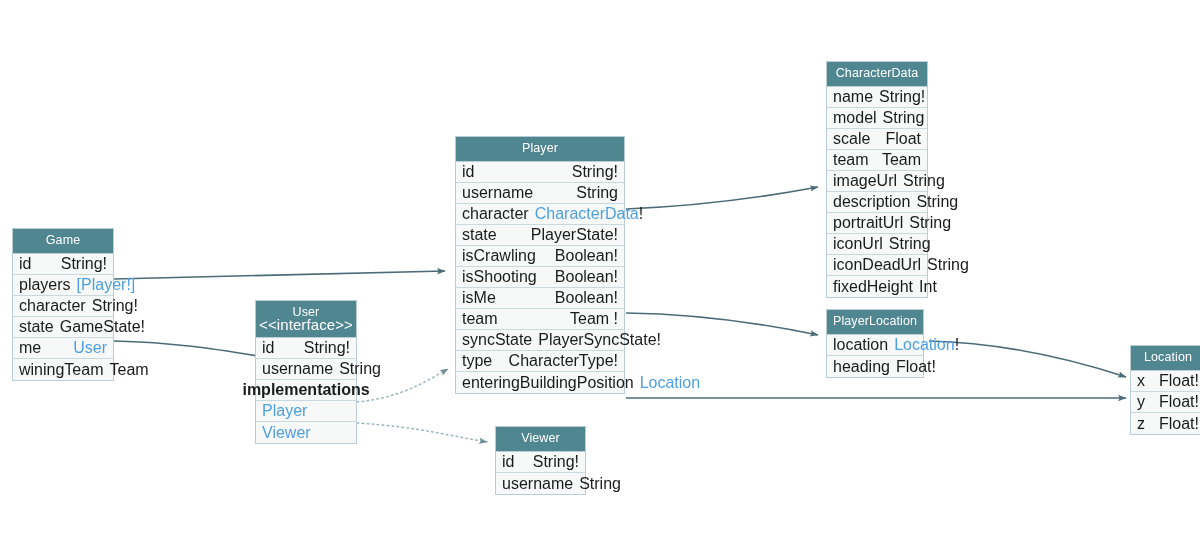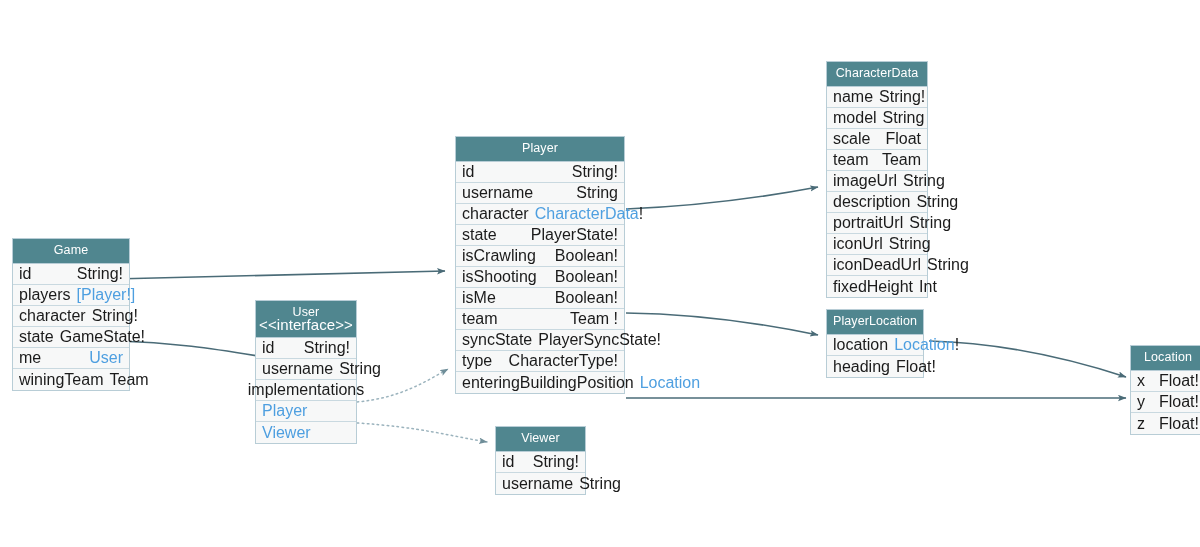--- a/index.html
+++ b/index.html
@@ -68,20 +68,21 @@
   }
   .row .fname {
     text-align: left;
     padding-right: 6px;
   }
   .row .ftype {
     text-align: right;
   }
   .row.single {
     justify-content: center;
+    font-weight: bold;
   }
   .row.single .fname {
     padding-right: 0;
     text-align: center;
   }
   .row.linkrow .fname {
     color: #4e9fe0;
   }
   .link {
     color: #4e9fe0;
@@ -115,21 +116,21 @@
 
     <path d="M626,209 C700,206 770,196 818,187" fill="none" stroke="#4a6b77" stroke-width="1.6" marker-end="url(#arrow)"></path>
 
     <path d="M626,313 C700,314 770,325 818,335" fill="none" stroke="#4a6b77" stroke-width="1.6" marker-end="url(#arrow)"></path>
 
     <path d="M626,398 L1126,398" fill="none" stroke="#4a6b77" stroke-width="1.6" marker-end="url(#arrow)"></path>
 
     <path d="M929,341 C1010,343 1080,362 1126,377" fill="none" stroke="#4a6b77" stroke-width="1.6" marker-end="url(#arrow)"></path>
   </svg>
 
-  <div class="entity" style="left:12px; top:238px; width:118px;">
+  <div class="entity" style="left:12px; top:228px; width:102px;">
     <div class="entity-header">Game</div>
     <div class="row">
       <span class="fname">id</span>
       <span class="ftype">String!</span>
     </div>
     <div class="row">
       <span class="fname">players</span>
       <span class="ftype link">[Player!]</span>
     </div>
     <div class="row">

